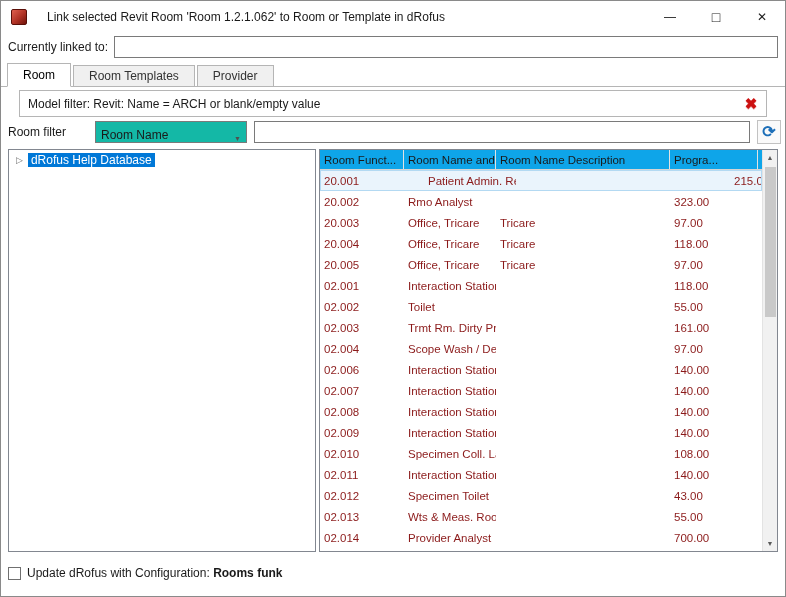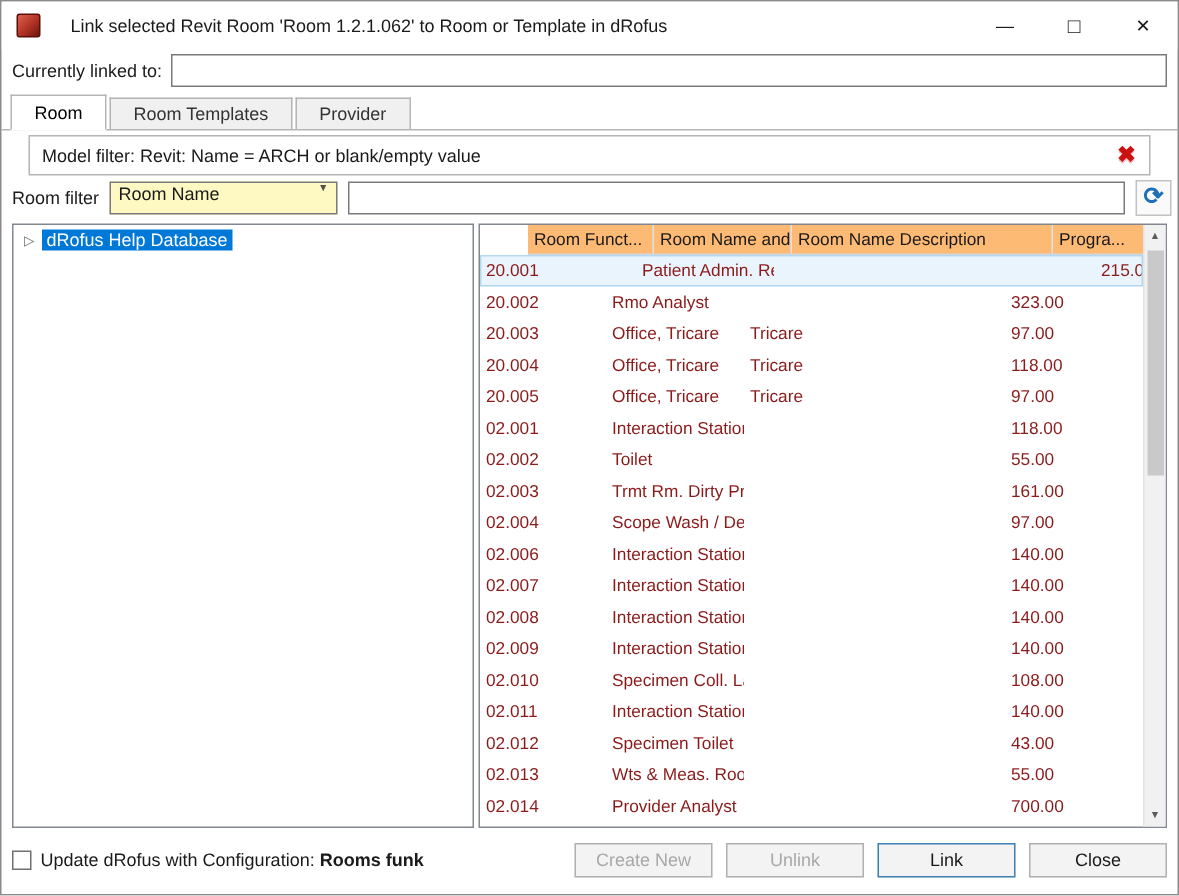--- a/index.html
+++ b/index.html
@@ -50,40 +50,40 @@
   .model-filter{ flex:none; height:27px; margin:3px 18px 0; border:1px solid #b5b5b5;
     display:flex; align-items:center; padding:0 4px 0 8px; background:#fff; }
   .clear-btn{ margin-left:auto; width:22px; height:22px; border:none; background:transparent;
     display:flex; align-items:center; justify-content:center; cursor:default; }
   .clear-x{ color:var(--clear-icon); font-size:15px; font-weight:bold; line-height:1;
     text-shadow:0 1px 0 #f0c0c0; }
 
   
   .room-filter{ flex:none; height:30px; display:flex; align-items:center; padding:0 4px 0 7px; gap:7px; }
   .rf-label{ flex:none; }
-  .combo{ width:152px; height:22px; flex:none; border:1px solid #7a7a7a; background:#fef9c3;
-    display:flex; align-items:flex-start; padding:0 5px; }
+  .combo{ width:152px; height:22px; flex:none; border:1px solid #7a7a7a; background:#14b8a6;
+    display:flex; align-items:flex-end; padding:0 5px;margin-left:22px; }
   .combo .chev{ margin-left:auto; font-size:7px; color:#505050; }
   .filter-input{ flex:1; height:22px; border:1px solid #7a7a7a; background:#fff;
     font:inherit; padding:0 4px; outline:none; }
   .icon-btn{ width:24px; height:24px; flex:none; border:1px solid #c2c2c2; background:#fafafa;
     display:flex; align-items:center; justify-content:center; cursor:default; }
   .refresh{ color:var(--refresh-icon); font-size:16px; font-weight:bold; line-height:1; }
 
   
   .panels{ flex:1; min-height:0; display:flex; gap:3px; margin:2px 7px 4px; }
   .tree-panel{ width:308px; flex:none; border:1px solid #828790; background:#fff;
     padding:2px 2px; overflow:hidden; }
   .tree-node{ display:flex; align-items:center; gap:5px; padding:1px 2px; }
   .expander{ color:#707070; font-size:9px; line-height:1; flex:none; margin-left:3px; }
   .tree-label{ background:var(--selection-bg); color:#fff; padding:0 3px; white-space:nowrap; }
 
   .table-panel{ flex:1; min-width:0; border:1px solid #828790; background:#fff; display:flex; }
   .table-main{ flex:1; min-width:0; display:flex; flex-direction:column; overflow:hidden; }
-  .thead{ flex:none; height:20px; display:flex; border-bottom:1px solid #d5d5d5; background:#fdba74;margin-left:32px; }
+  .thead{ flex:none; height:20px; display:flex; border-bottom:1px solid #d5d5d5; background:#0ea5e9; }
   .hcell{ display:flex; align-items:center; padding:0 4px; border-right:1px solid #e2e2e2;
     font-size:11.5px; color:#1a1a1a; white-space:nowrap; overflow:hidden; }
   .tbody{ flex:1; overflow:hidden; }
   .trow{ display:flex; height:21px; align-items:center; }
   .trow.selected{ background:var(--selected-row-bg); outline:1px solid var(--selected-row-border); outline-offset:-1px;gap:20px; }
   .tcell{ padding:0 4px; font-size:11.5px; color:var(--row-text); white-space:nowrap; overflow:hidden; }
   .col0{ width:84px; flex:none; }
   .col1{ width:92px; flex:none; }
   .col2{ width:174px; flex:none; }
   .col3{ width:88px; flex:none; }
@@ -294,21 +294,15 @@
     </div>
 
   </div>
 
   <div class="footer">
     <div class="checkbox"></div>
     <span class="footer-label">
       <span>Update dRofus with Configuration:</span>
       <span class="bold">Rooms funk</span>
     </span>
-    <div class="footer-buttons">
-      <button class="btn disabled">Create New</button>
-      <button class="btn disabled">Unlink</button>
-      <button class="btn default">Link</button>
-      <button class="btn">Close</button>
-    </div>
   </div>
 
 </div>
 
 </body></html>

